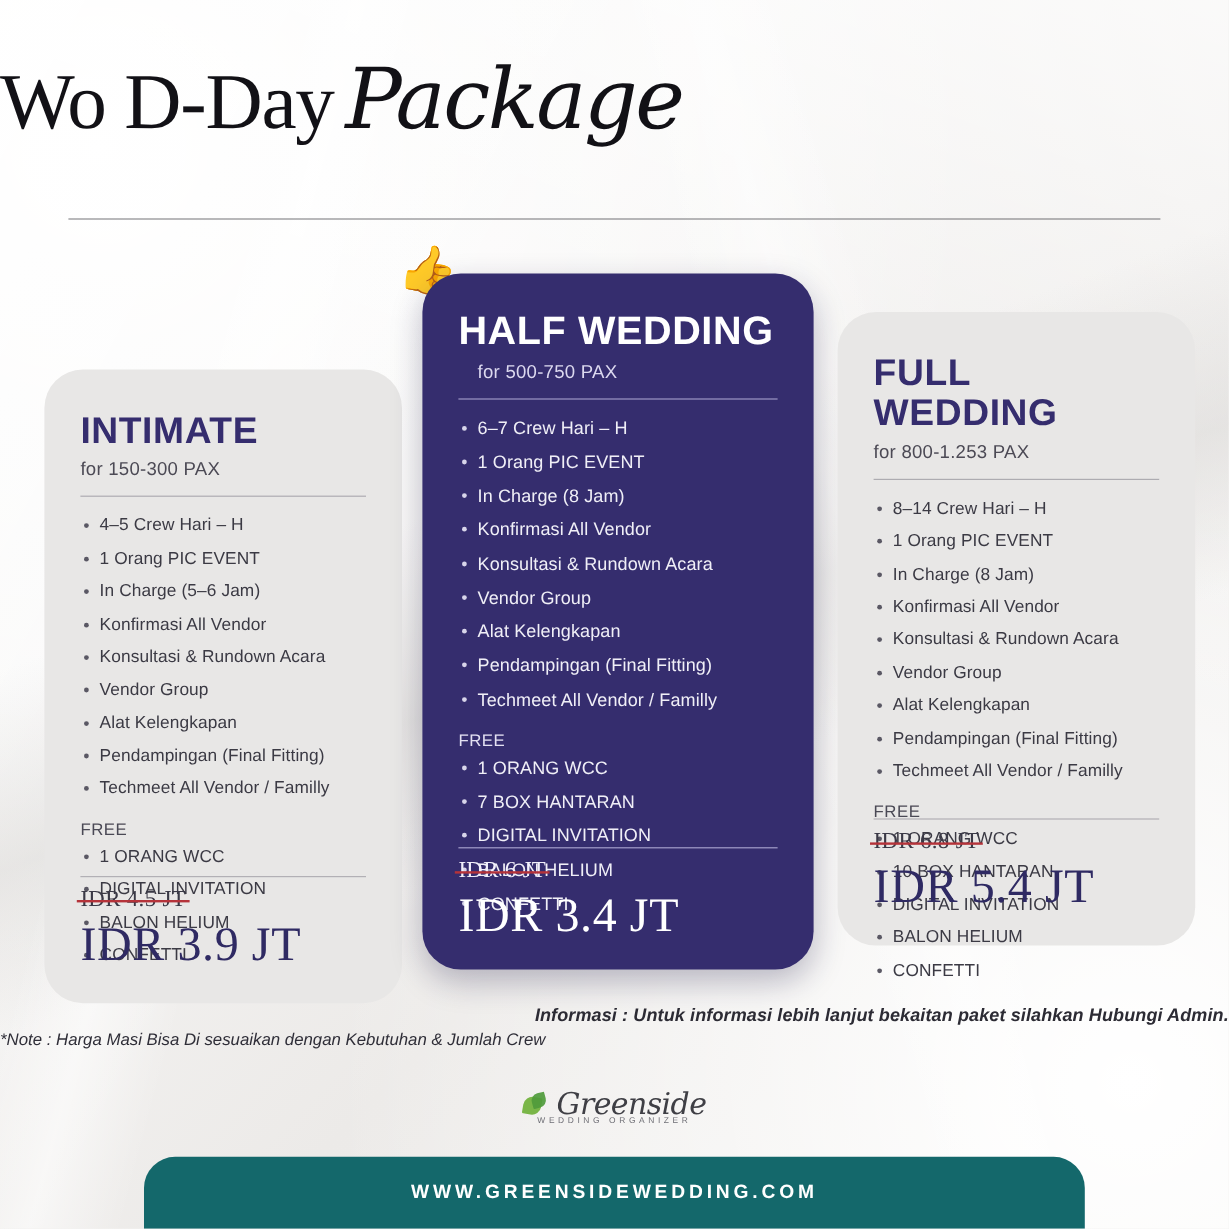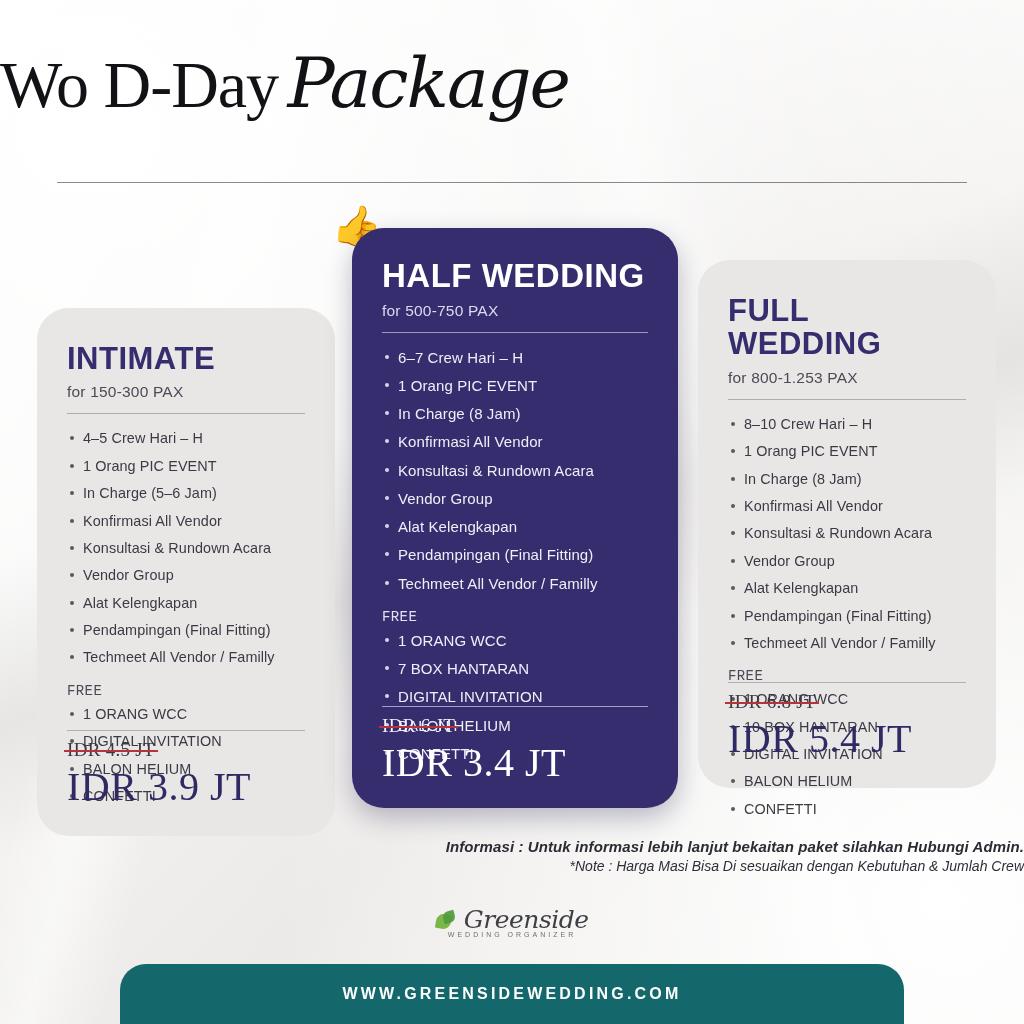--- a/index.html
+++ b/index.html
@@ -96,21 +96,21 @@
     line-height: 1.08;
     color: #352d6e;
   }
   .card-center .pkg-name { color: #ffffff; font-size: 33px; }
   .pax {
     font-size: 15.5px;
     color: #4c4a55;
     margin-top: 8px;
     letter-spacing: .2px;
   }
-  .card-center .pax { color: #dcd9ef; }
+  .card-center .pax { color: #dcd9ef; margin-left: 16px; }
 
   .hr {
     height: 1px;
     background: #8e8c95;
     opacity: .65;
     margin: 12px 0 14px 0;
   }
   .card-center .hr { background: #b7b2da; opacity: .8; }
 
   ul { list-style: none; }
@@ -131,21 +131,20 @@
     background: #5a5864;
   }
   .card-center li { color: #f0eff7; font-size: 15px; }
   .card-center li:before { background: #d8d5ea; }
 
   .free-label {
     font-size: 14px;
     color: #4a4955;
     letter-spacing: .4px;
     margin: 8px 0 5px 0;
-    font-family: Liberation Mono, monospace;
   }
   .card-center .free-label { color: #e3e0f2; }
 
   .price-block {
     position: absolute;
     left: 30px; right: 30px;
     bottom: 26px;
   }
   .card-center .price-block { bottom: 22px; }
   .price-rule {
@@ -187,21 +186,21 @@
     text-align: right;
     font-size: 15px;
     font-weight: bold;
     font-style: italic;
     color: #2c2b34;
     letter-spacing: .1px;
   }
   .note {
     position: absolute;
     top: 858px; left: 0; right: 0;
-    text-align: right;
+    text-align: left;
     font-size: 14px;
     font-style: italic;
     color: #2f2e38;
   }
 
   
   .logo {
     position: absolute;
     top: 905px; left: 0; right: 0;
     text-align: center;
@@ -322,21 +321,21 @@
       <div class="old-price">IDR 6 JT</div>
       <div class="new-price">IDR 3.4 JT</div>
     </div>
   </div>
 
   <div class="card card-side" id="card-full">
     <div class="pkg-name">FULL WEDDING</div>
     <div class="pax">for 800-1.253 PAX</div>
     <div class="hr"></div>
     <ul>
-      <li>8–10 Crew Hari – H</li>
+      <li>8–14 Crew Hari – H</li>
       <li>1 Orang PIC EVENT</li>
       <li>In Charge (8 Jam)</li>
       <li>Konfirmasi All Vendor</li>
       <li>Konsultasi &amp; Rundown Acara</li>
       <li>Vendor Group</li>
       <li>Alat Kelengkapan</li>
       <li>Pendampingan (Final Fitting)</li>
       <li>Techmeet All Vendor / Familly</li>
     </ul>
     <div class="free-label">FREE</div>

